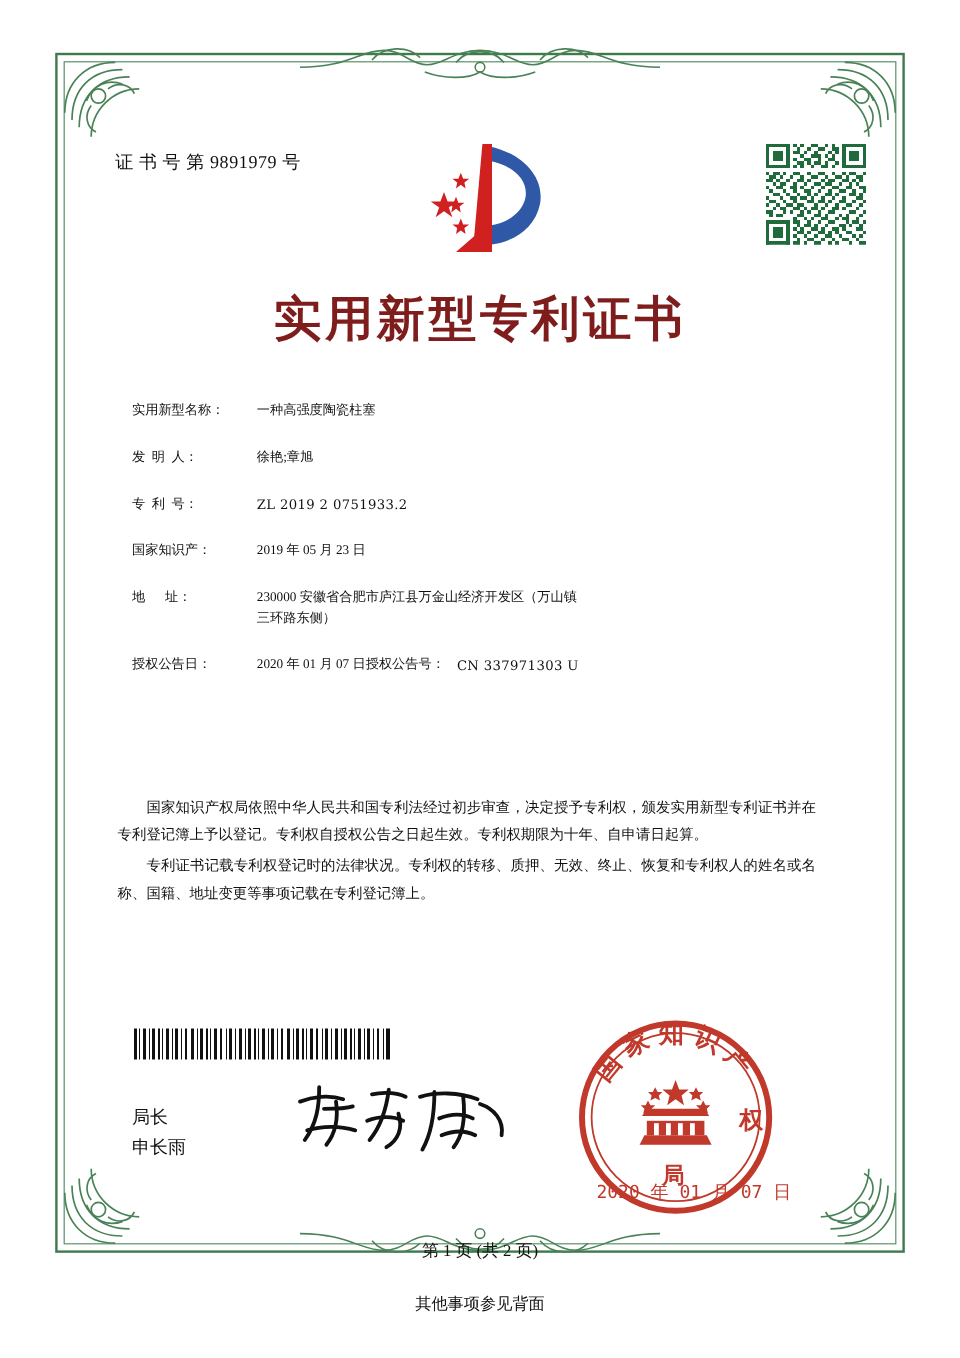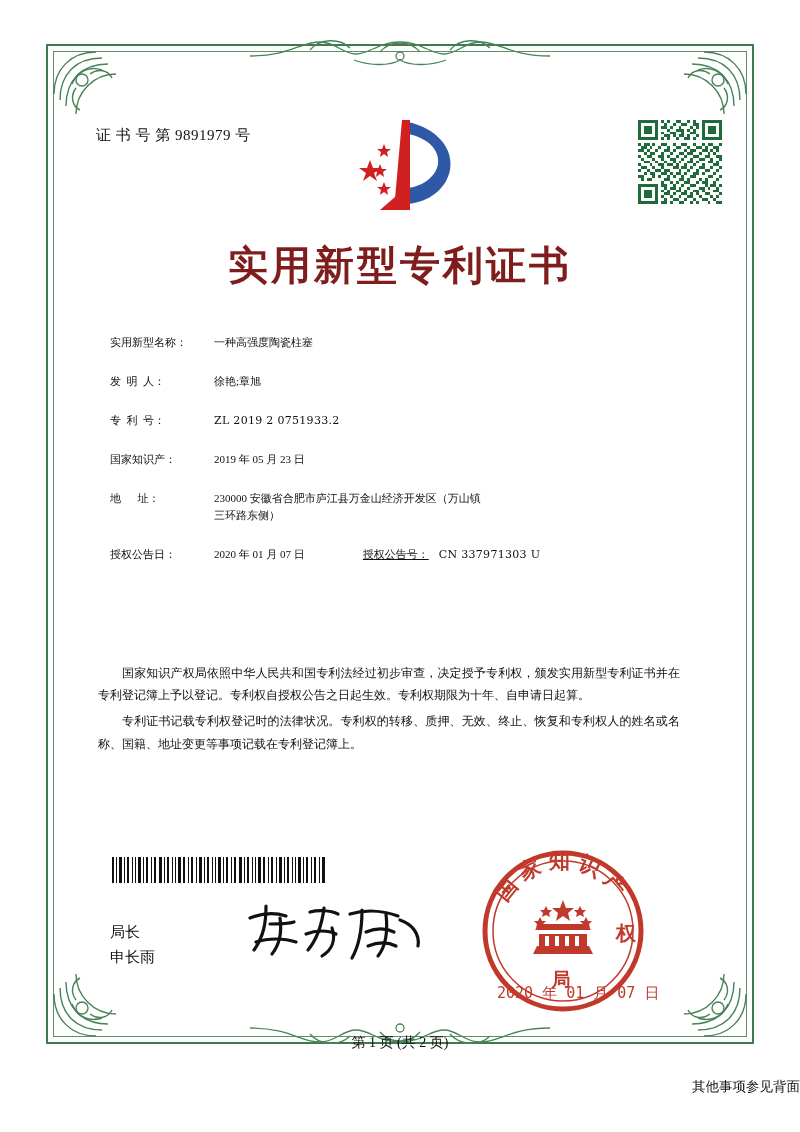--- a/index.html
+++ b/index.html
@@ -125,23 +125,21 @@
   }
   .field-value .sub {
     display: block;
     margin-left: 0;
   }
   .inline-pair {
     display: flex;
     width: 100%;
   }
   .inline-pair .lbl2 {
-    margin-left: 58px;
     white-space: pre;
-    text-decoration: underline;
   }
   .inline-pair .val2 {
     margin-left: 10px;
   }
   .mono {
     font-family: "DejaVu Serif", serif;
     letter-spacing: 0.3px;
   }
 
   
@@ -213,21 +211,21 @@
     width: 800px;
     text-align: center;
     font-size: 14px;
     color: #111;
   }
   .footnote {
     position: absolute;
     left: 0;
     top: 1078px;
     width: 800px;
-    text-align: right;
+    text-align: center;
     font-size: 13.5px;
     color: #111;
   }
 </style>
 </head>
 <body>
 
 <div class="page">
 
   <div class="border-outer"></div>

